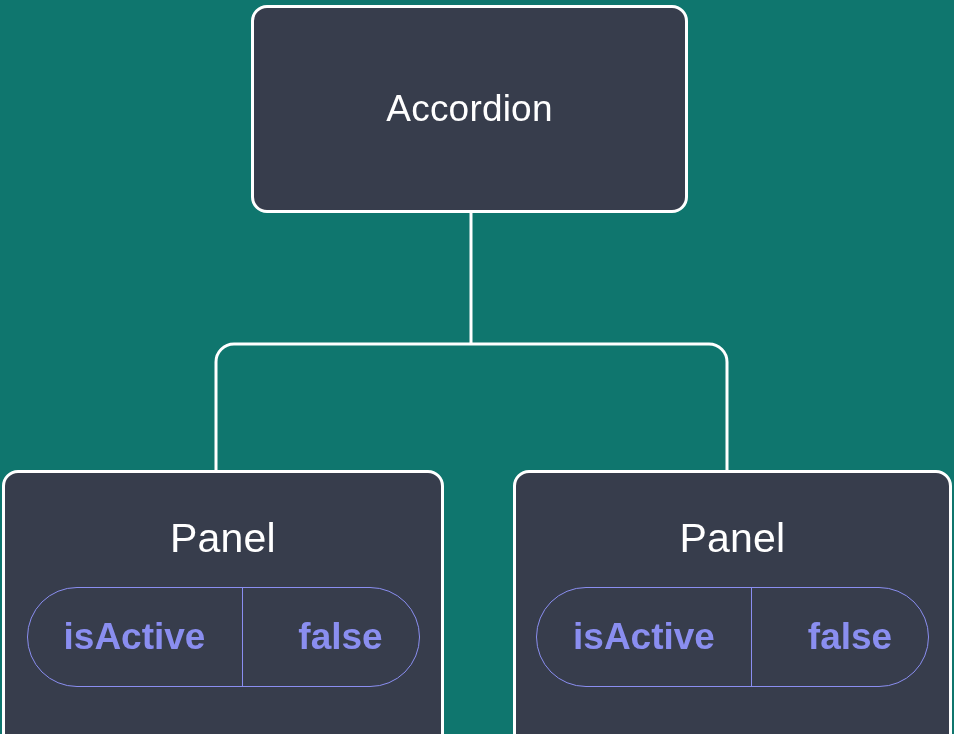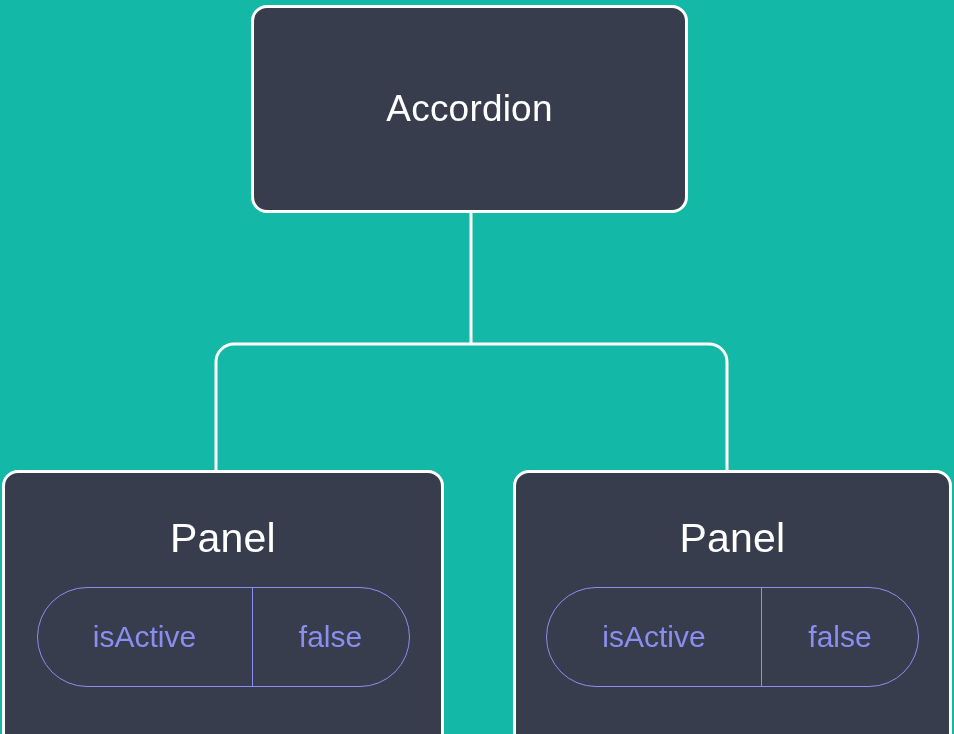--- a/index.html
+++ b/index.html
@@ -10,21 +10,21 @@
   body {
     width: 954px;
     height: 734px;
     overflow: hidden;
     font-family: "Liberation Sans", sans-serif;
   }
   #canvas {
     position: relative;
     width: 954px;
     height: 734px;
-    background: #14b8a6;
+    background: #0f766e;
     overflow: hidden;
   }
 
   
   #connectors {
     position: absolute;
     left: 0;
     top: 0;
     width: 954px;
     height: 734px;
@@ -85,30 +85,31 @@
     display: flex;
     align-items: stretch;
     background: transparent;
   }
   .prop-key,
   .prop-val {
     display: flex;
     align-items: center;
     justify-content: center;
     color: #8a8ef0;
-    font-size: 30px;
-    font-weight: 400;
+    font-size: 37px;
+    font-weight: 700;
     white-space: nowrap;
   }
   .prop-key {
     width: 214px;
     border-right: 1.6px solid #8a8ef0;
   }
   .prop-val {
     width: 156px;
+    padding-left: 20px;
   }
 </style>
 </head>
 <body>
 
 <div id="canvas">
 
   <svg id="connectors" viewBox="0 0 954 734" width="954" height="734" fill="none">
 
     <path d="M471,213 L471,344" stroke="#ffffff" stroke-width="3" stroke-linecap="butt"></path>

